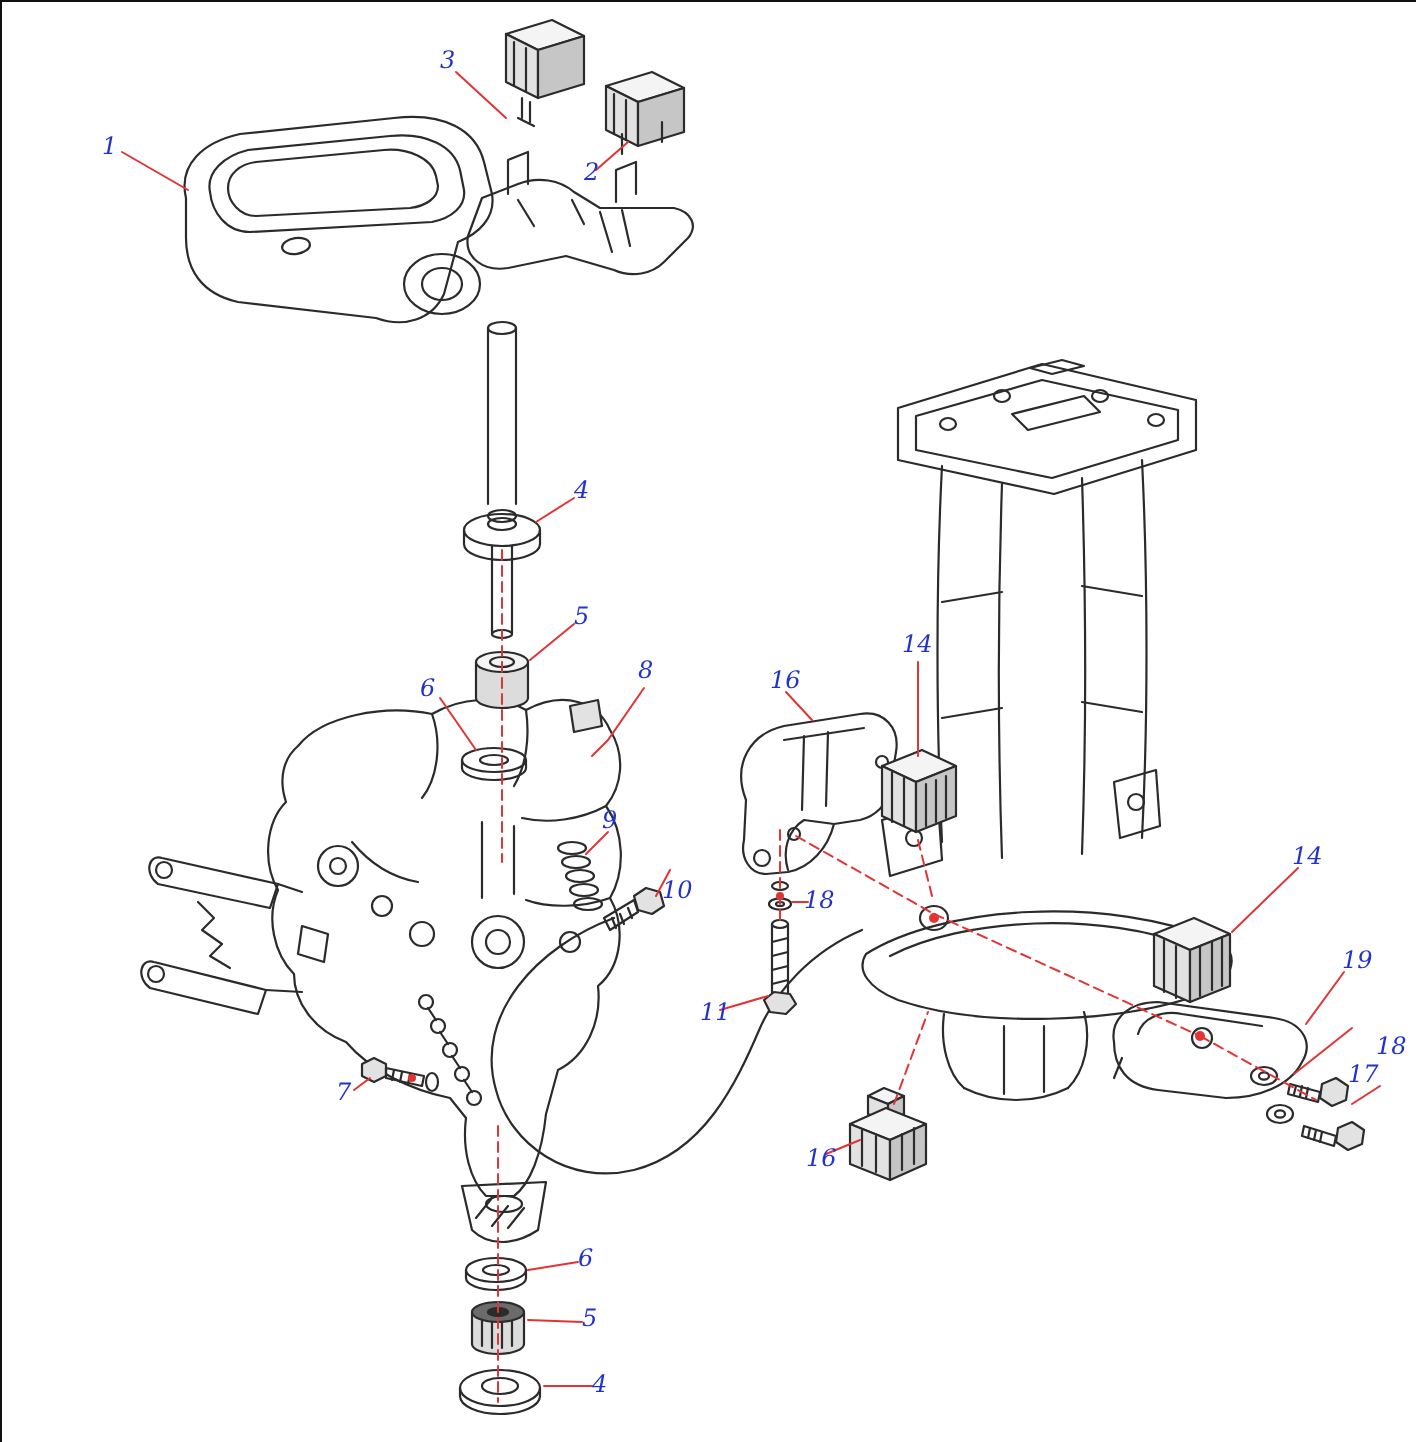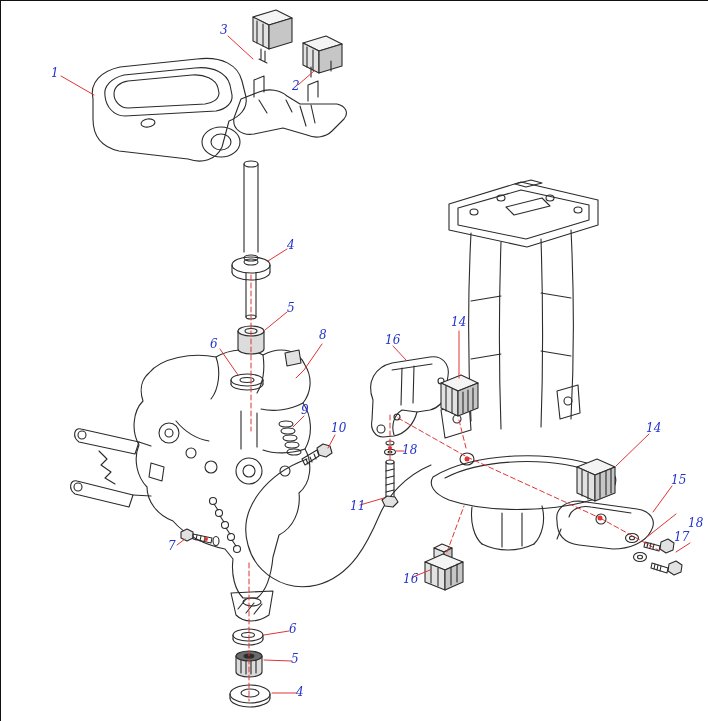--- a/index.html
+++ b/index.html
@@ -341,27 +341,27 @@
   <div>
     <span class="callout" style="left:50px;top:66px">1</span>
     <span class="callout" style="left:291px;top:79px">2</span>
     <span class="callout" style="left:219px;top:23px">3</span>
     <span class="callout" style="left:286px;top:238px">4</span>
     <span class="callout" style="left:286px;top:301px">5</span>
     <span class="callout" style="left:209px;top:337px">6</span>
     <span class="callout" style="left:167px;top:539px">7</span>
     <span class="callout" style="left:318px;top:328px">8</span>
     <span class="callout" style="left:300px;top:403px">9</span>
-    <span class="callout" style="left:330px;top:421px">10</span>
+    <span class="callout" style="left:330px;top:438px">10</span>
     <span class="callout" style="left:349px;top:499px">11</span>
     <span class="callout" style="left:401px;top:443px">18</span>
     <span class="callout" style="left:384px;top:333px">16</span>
     <span class="callout" style="left:450px;top:315px">14</span>
     <span class="callout" style="left:645px;top:421px">14</span>
-    <span class="callout" style="left:670px;top:473px">15</span>
+    <span class="callout" style="left:670px;top:473px">19</span>
     <span class="callout" style="left:402px;top:572px">16</span>
     <span class="callout" style="left:673px;top:530px">17</span>
     <span class="callout" style="left:687px;top:516px">18</span>
     <span class="callout" style="left:288px;top:622px">6</span>
     <span class="callout" style="left:290px;top:652px">5</span>
     <span class="callout" style="left:295px;top:685px">4</span>
   </div>
 
 </div>
 

